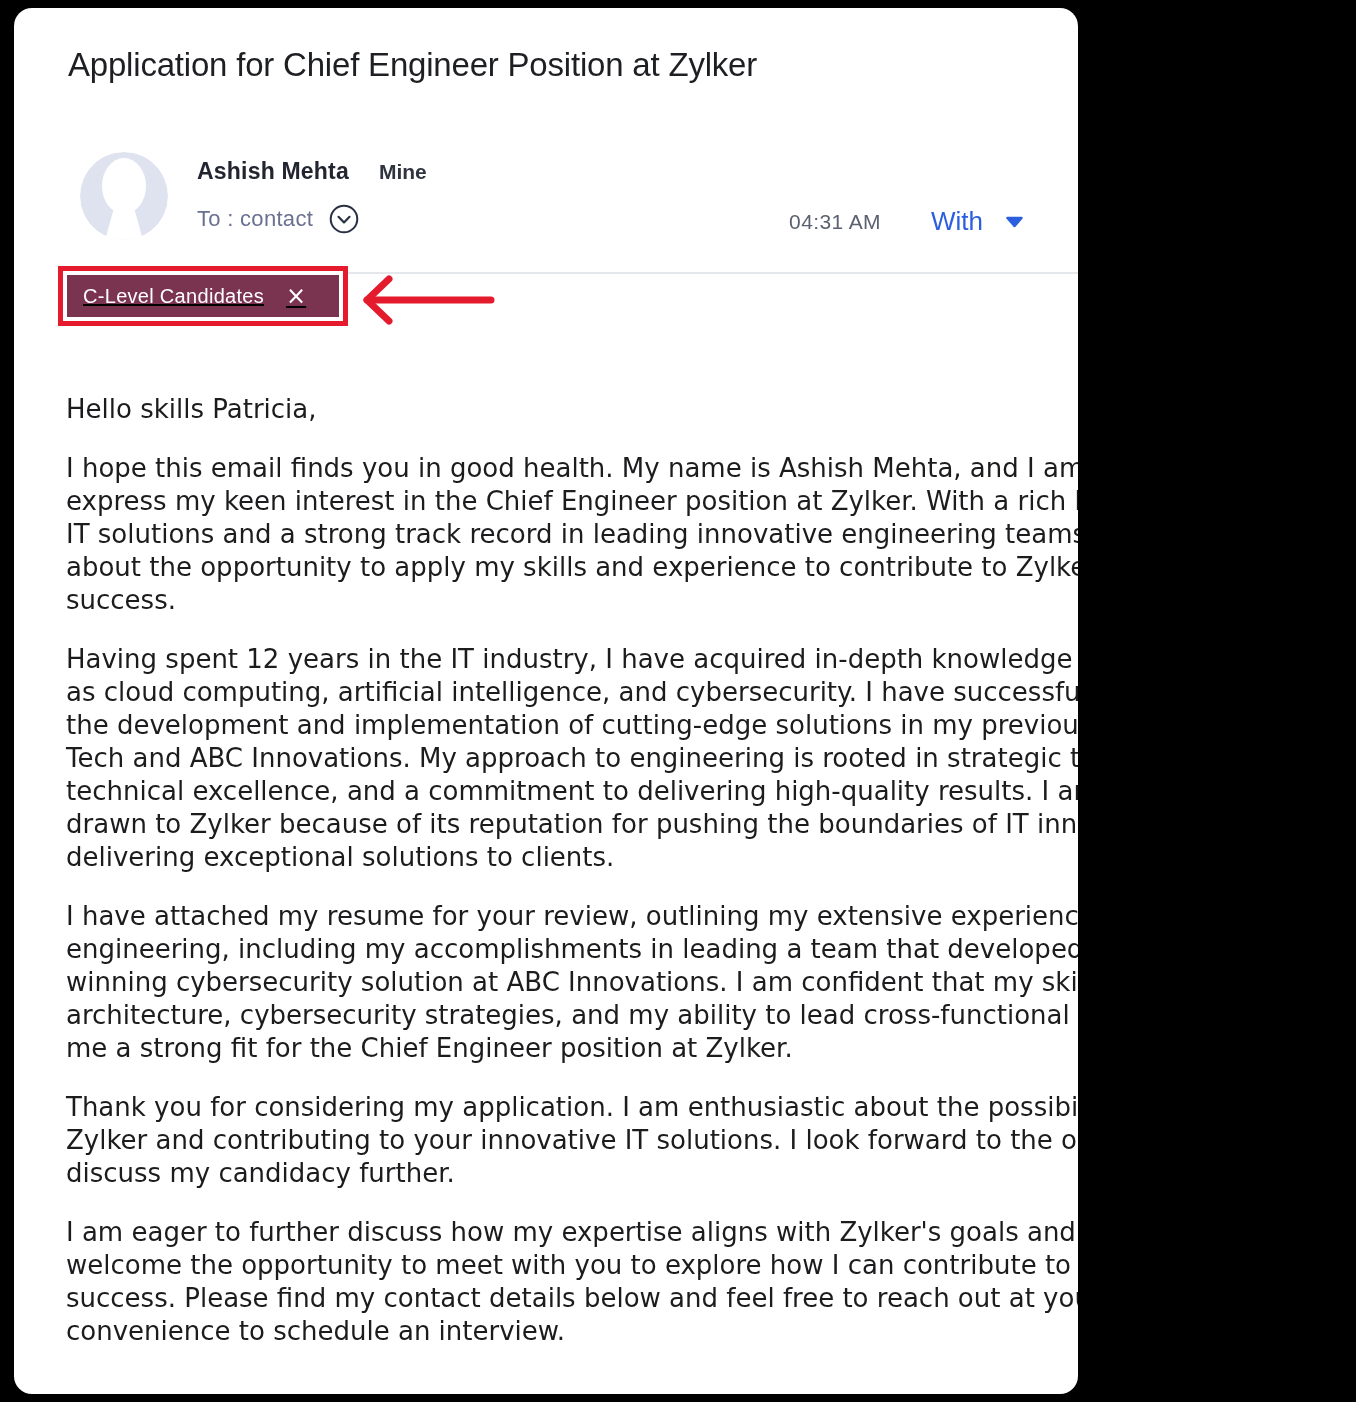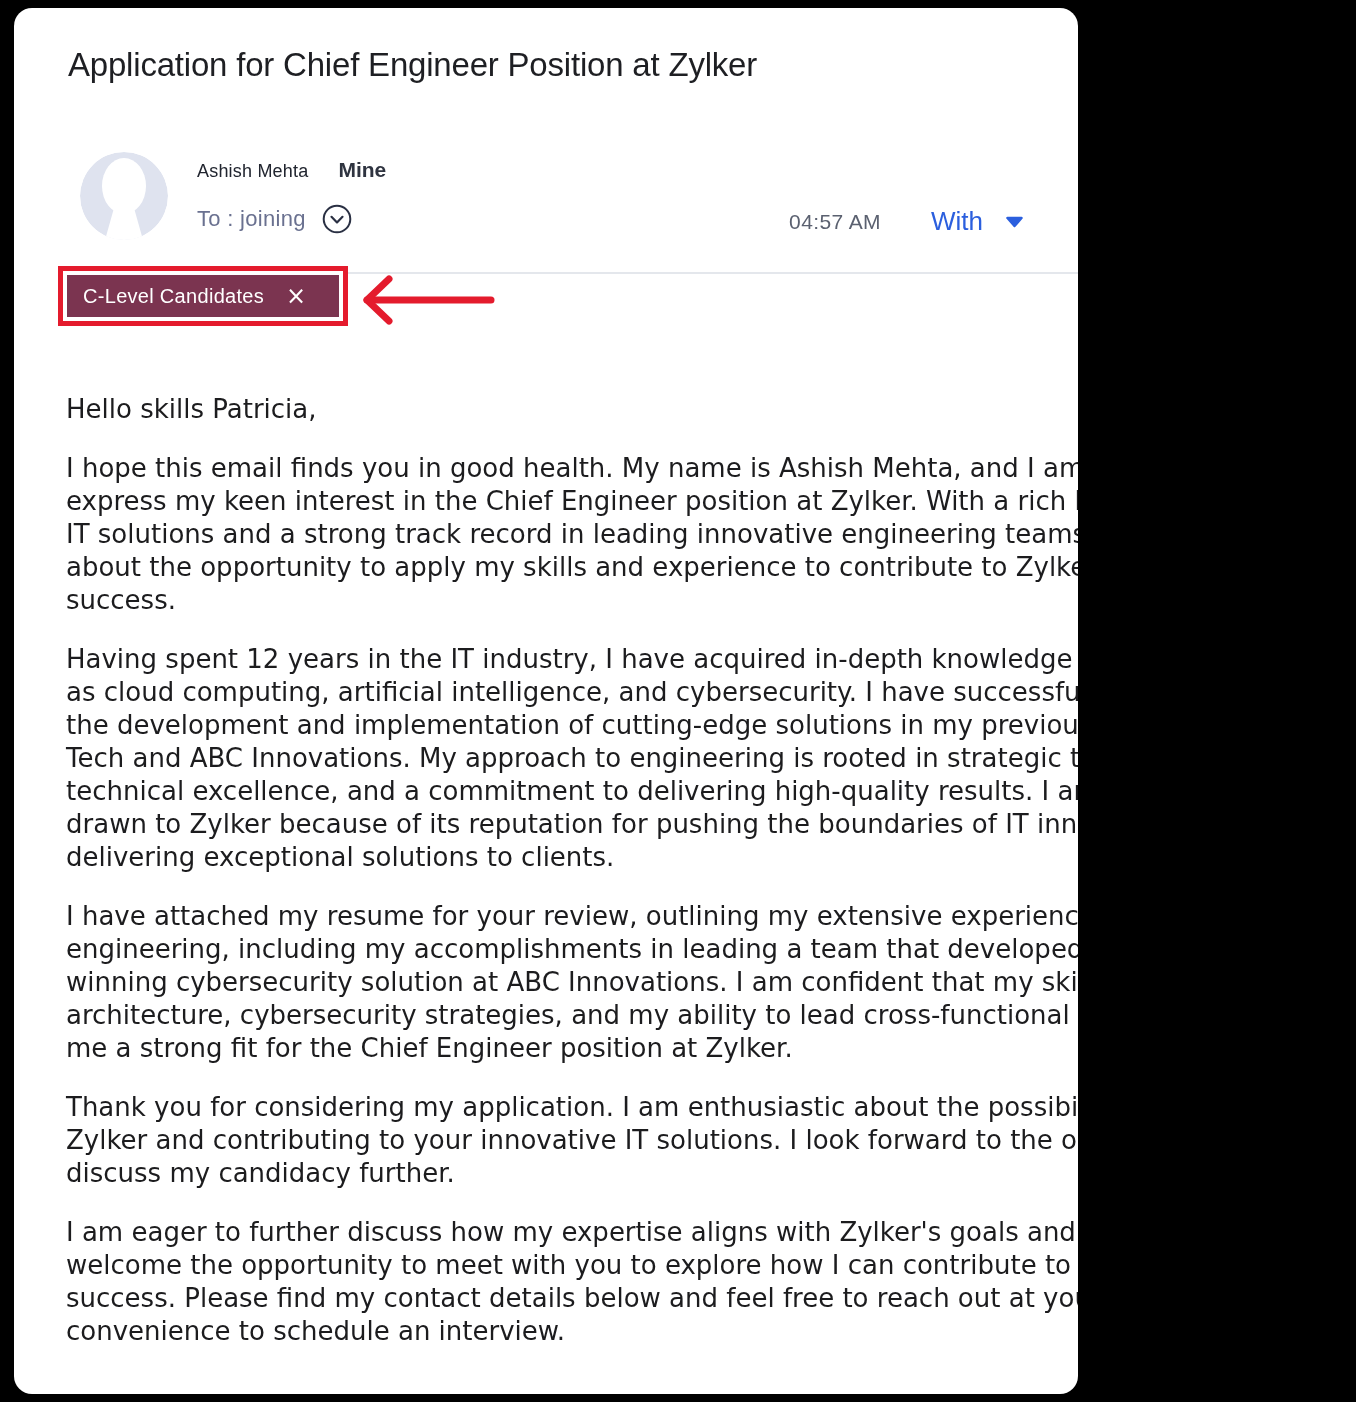--- a/index.html
+++ b/index.html
@@ -31,22 +31,22 @@
     width: 88px; height: 88px;
   }
   .name-row {
     position: absolute;
     left: 183px; top: 150px;
     display: flex;
     align-items: baseline;
     gap: 30px;
   }
   .sender-name {
-    font-size: 18px;
-    font-weight: 400;
+    font-size: 23px;
+    font-weight: 700;
     color: #21252f;
     letter-spacing: 0.2px;
   }
   .mine-badge {
     font-size: 21px;
     font-weight: 700;
     color: #2f3440;
   }
   .to-row {
     position: absolute;
@@ -91,20 +91,21 @@
     left: 54px; top: 264px;
     width: 1220px; height: 2px;
     background: #e4e7ec;
   }
   .annotation-box {
     position: absolute;
     left: 44px; top: 258px;
     border: 5px solid #e41b2d;
     background: #ffffff;
     padding: 4px;
+    text-decoration: underline;
   }
   .tag-chip {
     height: 42px;
     min-width: 272px;
     background: #7b3450;
     display: flex;
     align-items: center;
     padding: 0 14px 0 16px;
     cursor: pointer;
   }
@@ -159,31 +160,31 @@
       </g>
     </svg>
   </span>
 
   <div class="name-row">
     <span class="sender-name">Ashish Mehta</span>
     <span class="mine-badge">Mine</span>
   </div>
 
   <div class="to-row">
-    <span class="to-label">To : joining</span>
+    <span class="to-label">To : contact</span>
     <span style="display:inline-flex;cursor:pointer;">
       <svg width="30" height="30" viewBox="0 0 30 30">
         <circle cx="15" cy="15" r="13.3" fill="none" stroke="#2a3043" stroke-width="2"></circle>
         <polyline points="9.5,12.8 15,18.4 20.5,12.8" fill="none" stroke="#2a3043" stroke-width="2.2" stroke-linecap="round" stroke-linejoin="round"></polyline>
       </svg>
     </span>
   </div>
 
   <div class="meta-row">
-    <span class="time">04:57 AM</span>
+    <span class="time">04:31 AM</span>
     <button class="reply-btn">With</button>
     <span class="reply-caret">
       <svg width="19" height="12" viewBox="0 0 19 12">
         <path d="M2.5 2 h14 l-7 8 z" fill="#2b5fde" stroke="#2b5fde" stroke-width="2.5" stroke-linejoin="round"></path>
       </svg>
     </span>
   </div>
 
   <div class="divider"></div>
 

